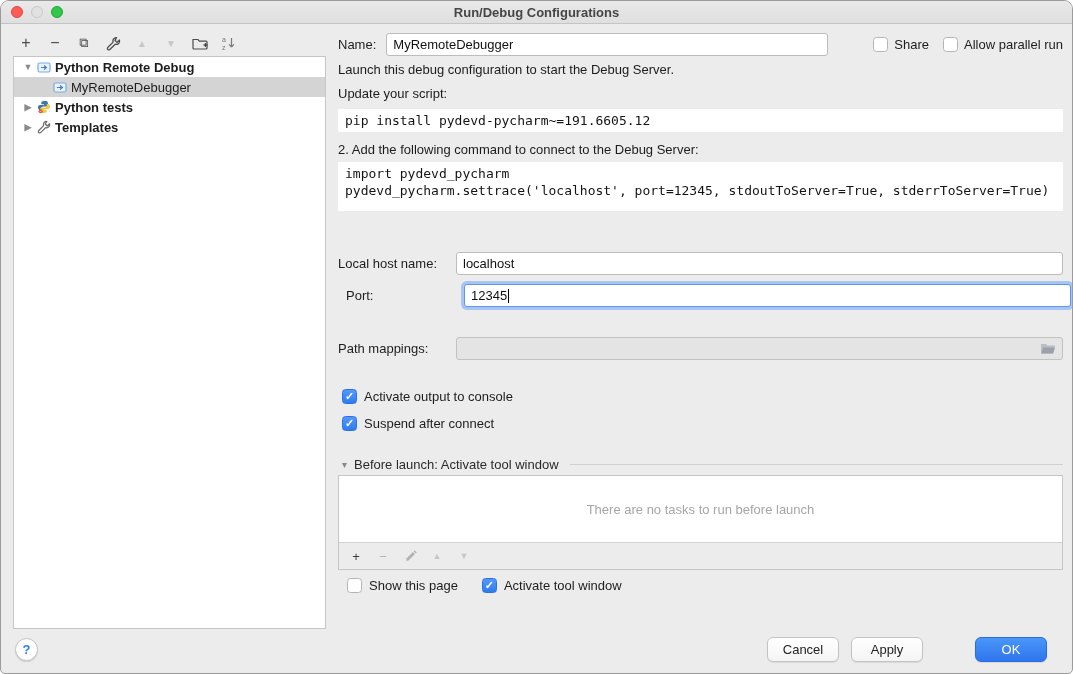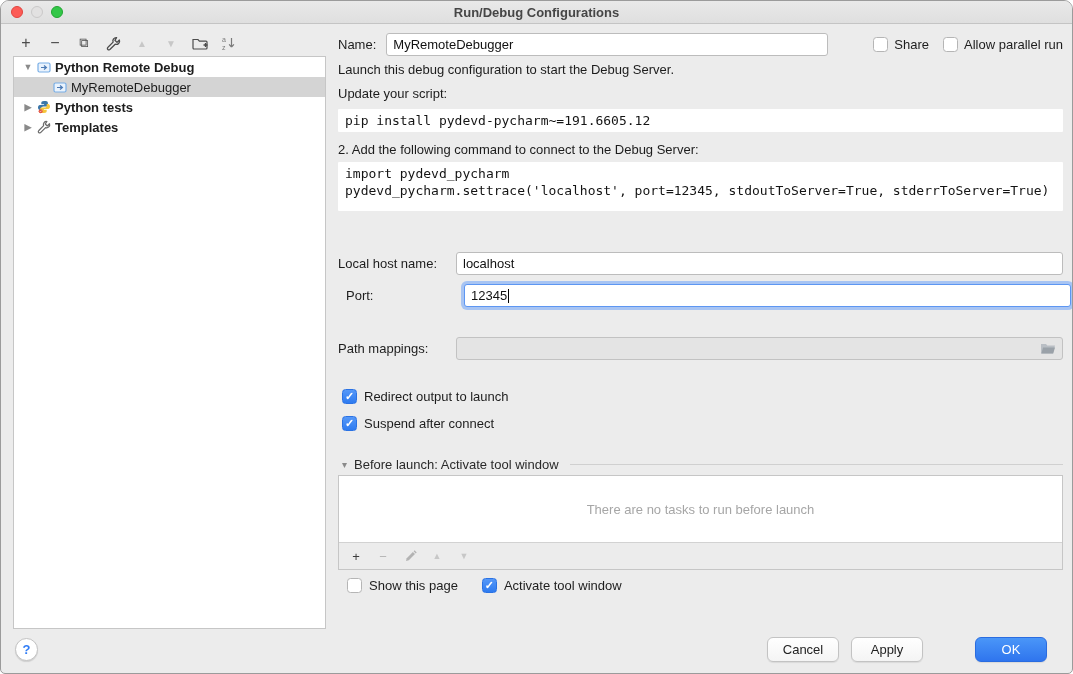--- a/index.html
+++ b/index.html
@@ -235,21 +235,21 @@
           <svg width="16" height="13" viewBox="0 0 16 13">
               <path d="M1 2h5l1.3 1.5H15l-2 8H1V2z" fill="#b9bec4"></path>
               <path d="M3 5.5h12l-1.8 6H1.4L3 5.5z" fill="#9aa1a8"></path>
             </svg>
         </span>
       </div>
     </div>
 
     <div class="row chk-row1">
       <span class="checkbox checked">✓</span>
-      <span>Redirect output to launch</span>
+      <span>Activate output to console</span>
     </div>
 
     <div class="row chk-row2">
       <span class="checkbox checked">✓</span>
       <span>Suspend after connect</span>
     </div>
 
     <div class="row bl-header">
       <span class="arrow">▾</span>
       <span>Before launch: Activate tool window</span>

